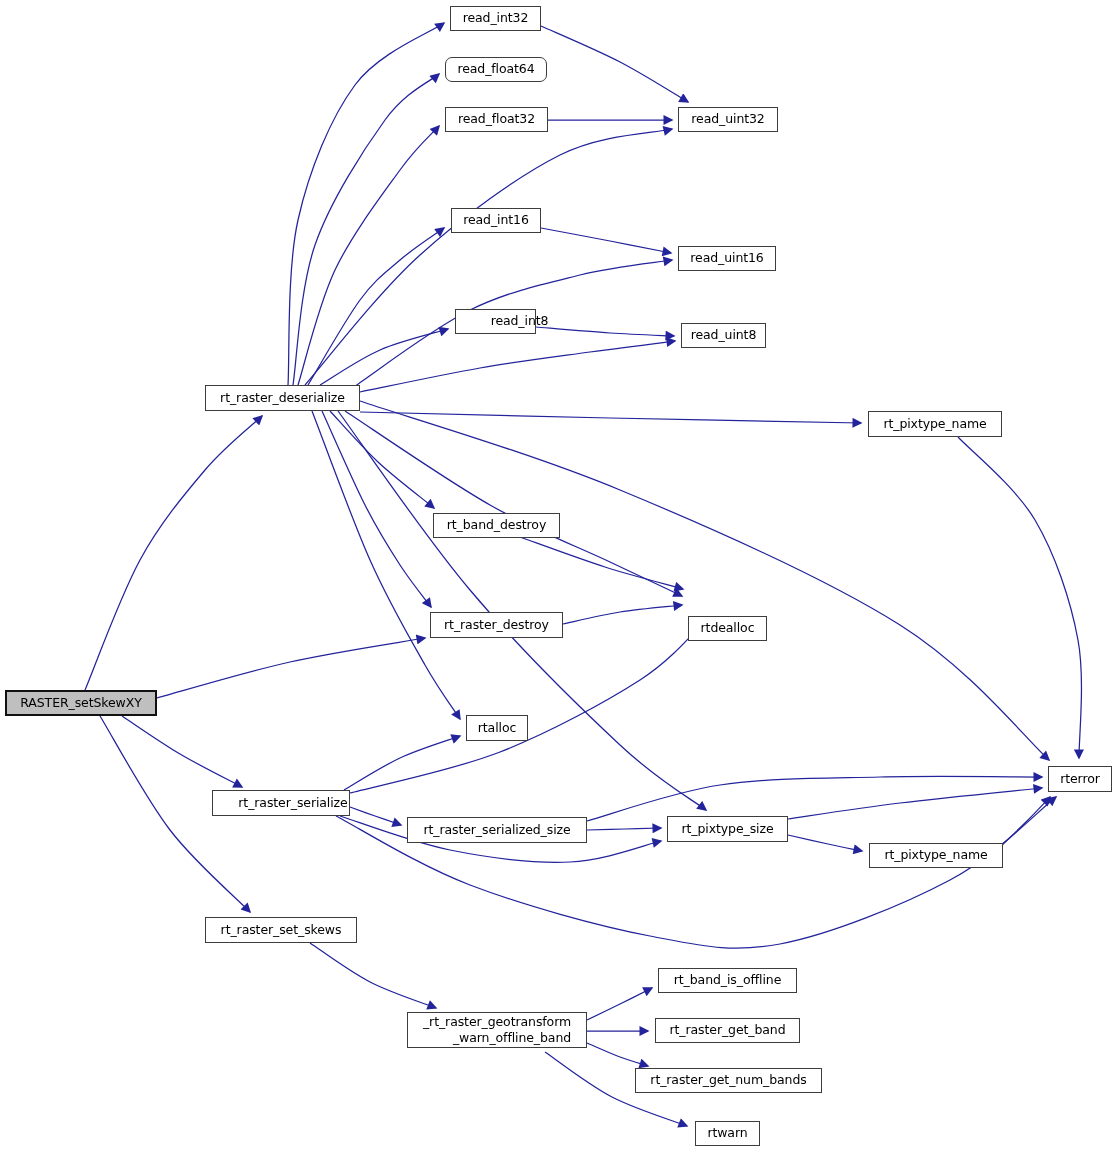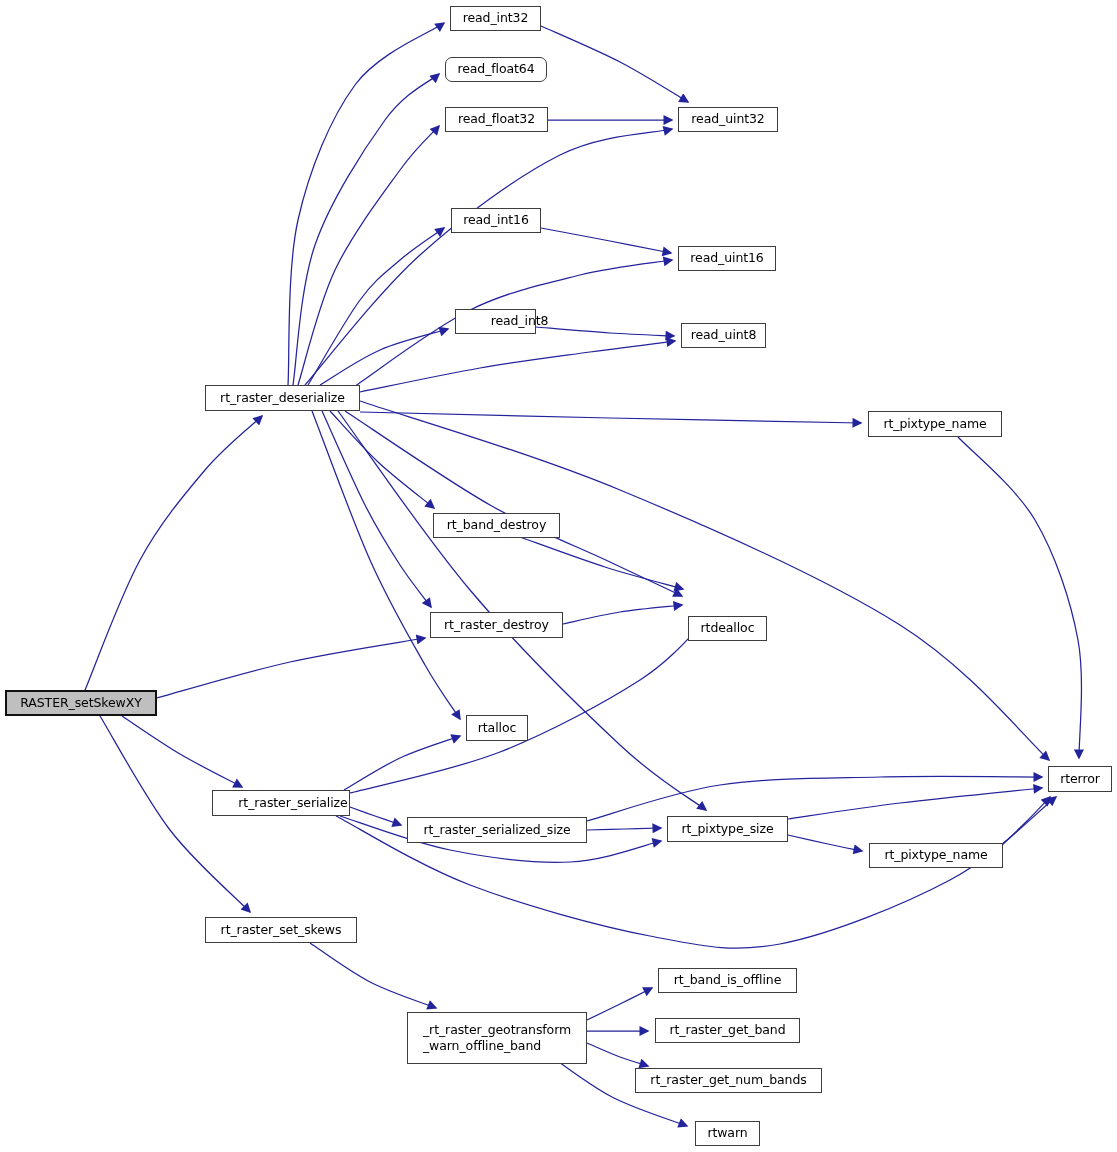--- a/index.html
+++ b/index.html
@@ -9,21 +9,21 @@
     background:#ffffff;
     font-family:"DejaVu Sans","Liberation Sans",sans-serif;
     overflow:hidden;
   }
   #edge-layer{position:absolute;left:0;top:0;z-index:1;}
   .node{
     position:absolute;z-index:2;box-sizing:border-box;
     display:flex;align-items:center;justify-content:center;
     background:#ffffff;border:1.5px solid #3d3d3d;
     font-size:12.5px;letter-spacing:-0.1px;color:#000;
-    text-align:left;white-space:pre-line;line-height:1.3;
+    text-align:right;white-space:pre-line;line-height:1.3;
     cursor:pointer;
   }
   .node.root{
     background:#bfbfbf;border:2px solid #111111;cursor:default;
   }
   .edge{fill:none;stroke-width:1.25px;}
 </style>
 </head>
 <body>
 
@@ -93,20 +93,20 @@
       <div class="node" style="left: 688px; top: 616px; width: 79px; height: 25px;"><span>rtdealloc</span></div>
       <div class="node" style="left: 430px; top: 612px; width: 133px; height: 26px;"><span>rt_raster_destroy</span></div>
       <div class="node root" style="left: 5px; top: 690px; width: 152px; height: 26px;"><span>RASTER_setSkewXY</span></div>
       <div class="node" style="left: 466px; top: 715px; width: 62px; height: 26px;"><span>rtalloc</span></div>
       <div class="node" style="left: 1048px; top: 766px; width: 64px; height: 26px;"><span>rterror</span></div>
       <div class="node" style="left: 212px; top: 790px; width: 138px; height: 26px; padding-left: 24px;"><span>rt_raster_serialize</span></div>
       <div class="node" style="left: 407px; top: 817px; width: 180px; height: 26px;"><span>rt_raster_serialized_size</span></div>
       <div class="node" style="left: 667px; top: 816px; width: 121px; height: 26px;"><span>rt_pixtype_size</span></div>
       <div class="node" style="left: 869px; top: 843px; width: 134px; height: 25px;"><span>rt_pixtype_name</span></div>
       <div class="node" style="left: 205px; top: 917px; width: 152px; height: 26px;"><span>rt_raster_set_skews</span></div>
-      <div class="node" style="left: 407px; top: 1012px; width: 180px; height: 52px;"><span>_rt_raster_geotransform
+      <div class="node" style="left: 407px; top: 1012px; width: 180px; height: 36px;"><span>_rt_raster_geotransform
 _warn_offline_band</span></div>
       <div class="node" style="left: 658px; top: 968px; width: 139px; height: 25px;"><span>rt_band_is_offline</span></div>
       <div class="node" style="left: 655px; top: 1018px; width: 145px; height: 25px;"><span>rt_raster_get_band</span></div>
       <div class="node" style="left: 635px; top: 1068px; width: 187px; height: 25px;"><span>rt_raster_get_num_bands</span></div>
       <div class="node" style="left: 695px; top: 1121px; width: 65px; height: 25px;"><span>rtwarn</span></div>
     </div>
 </div>
 
 </body></html>

